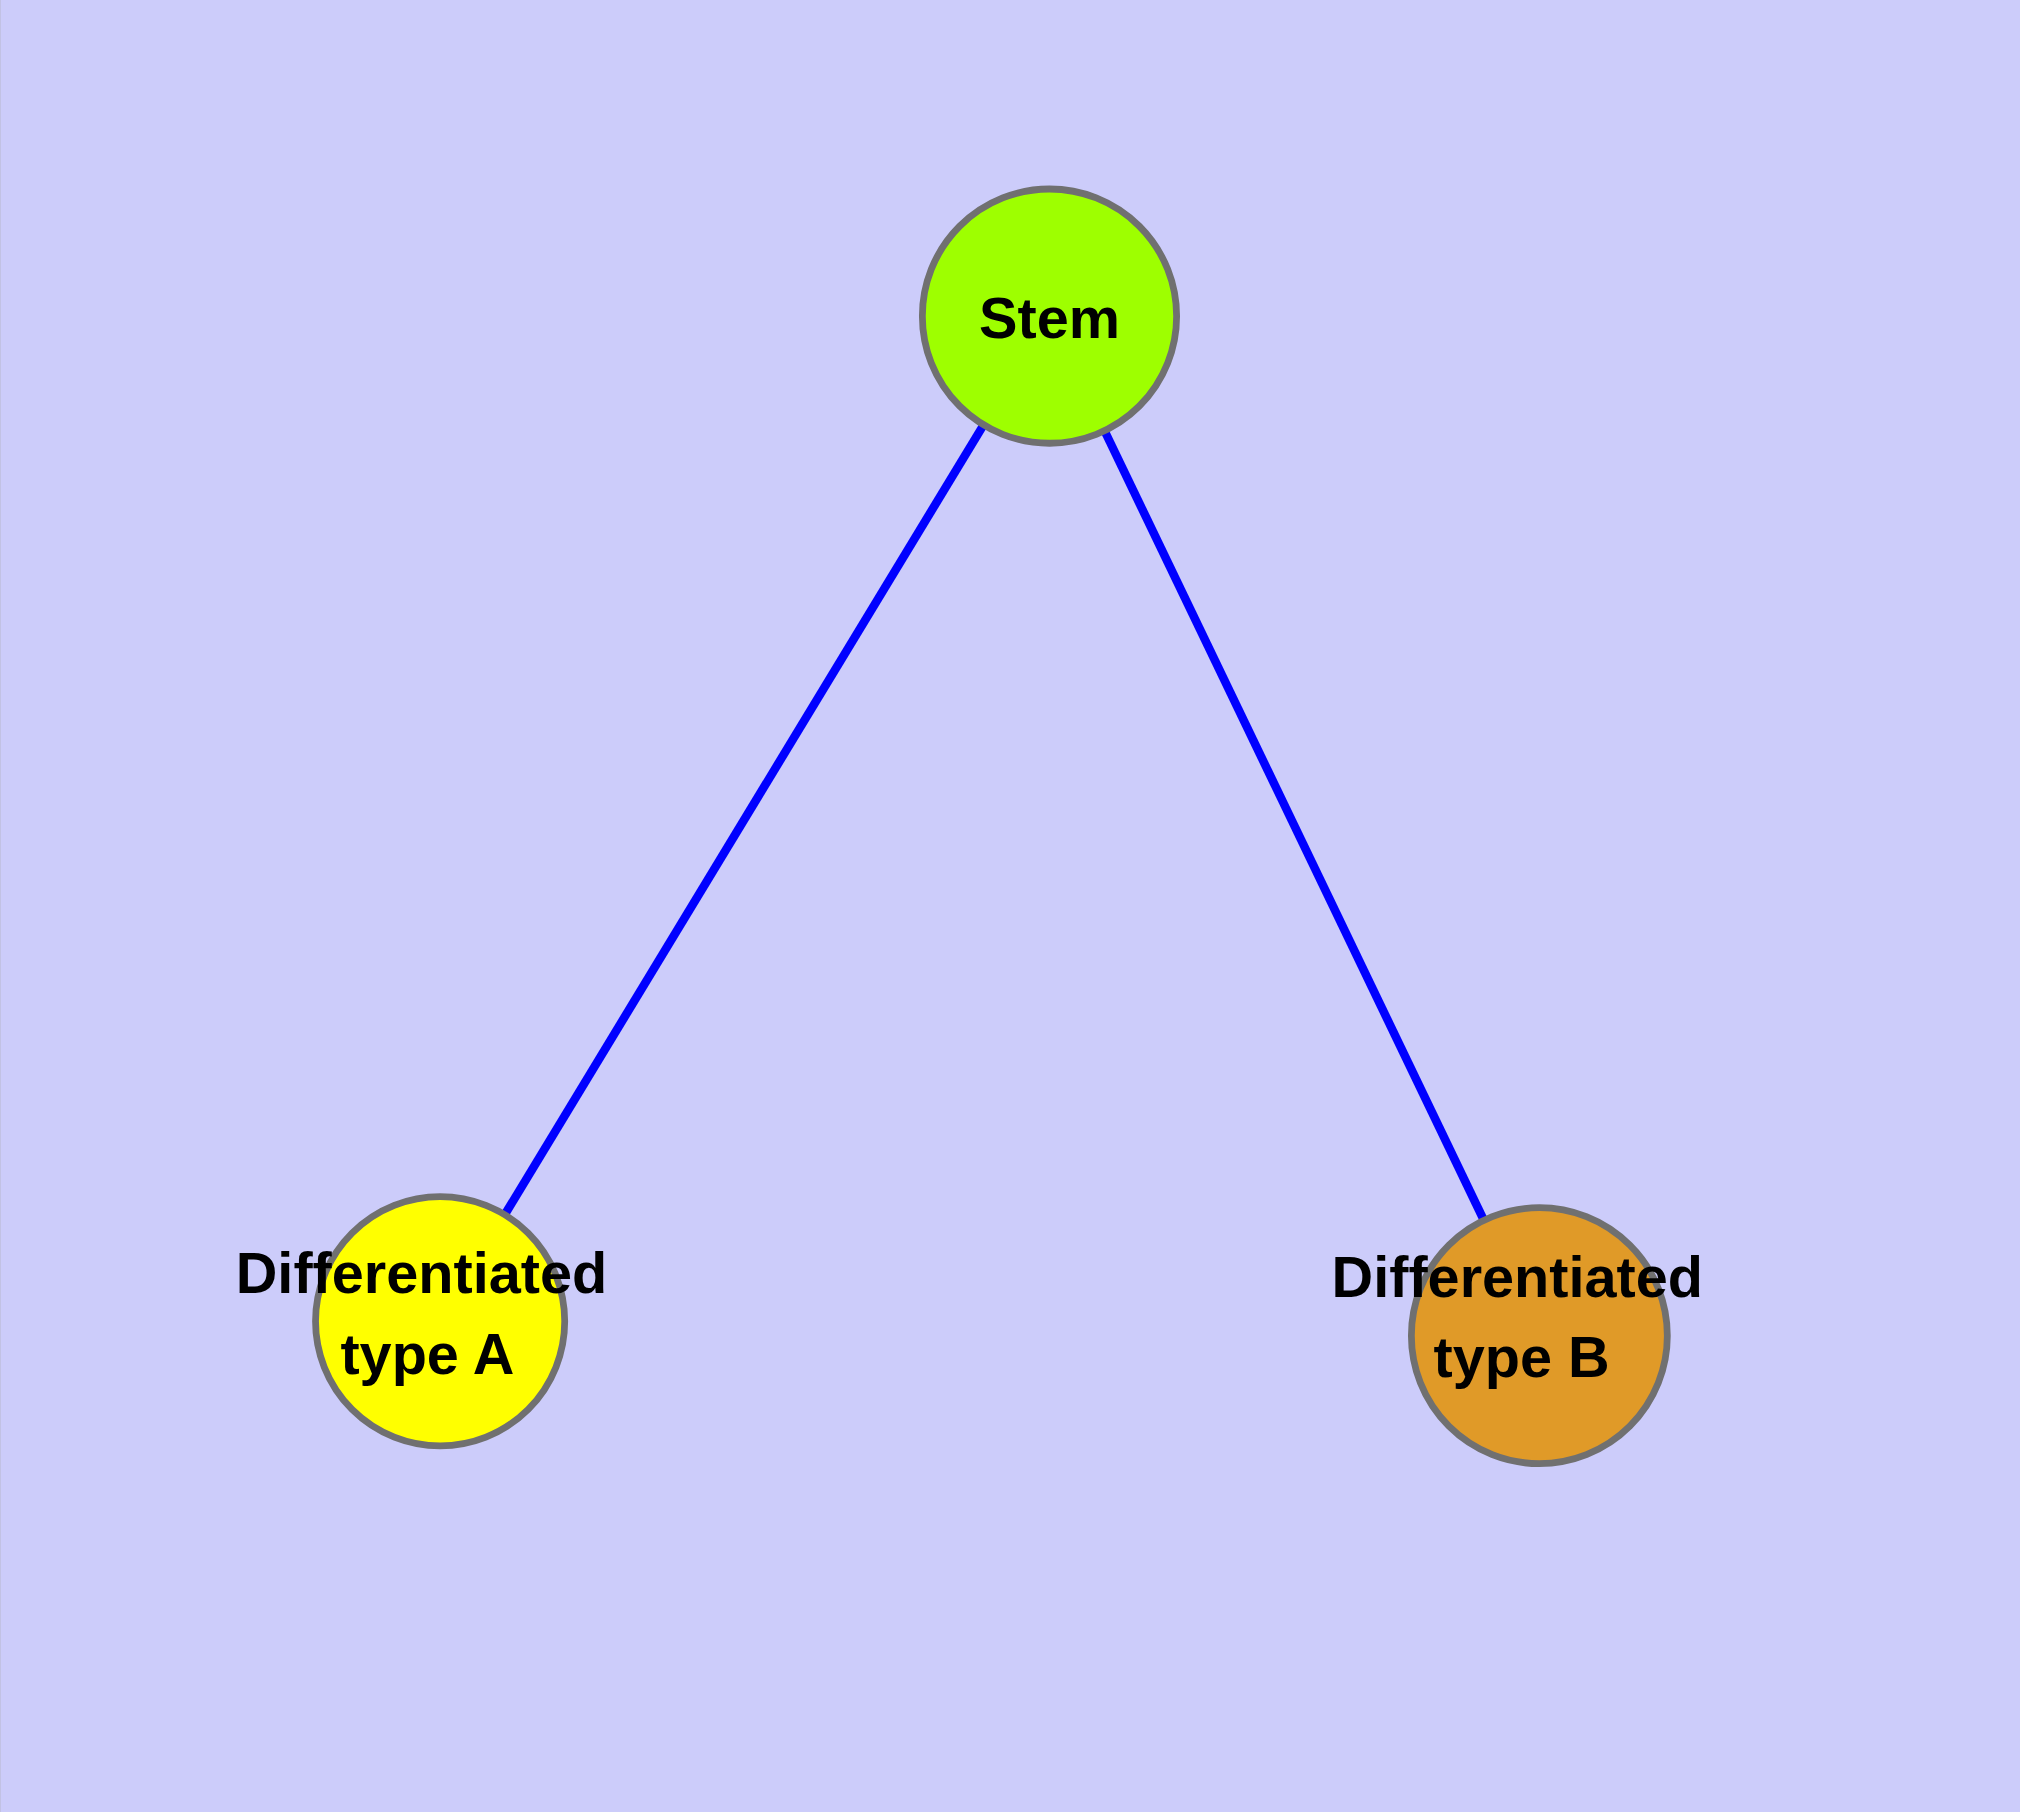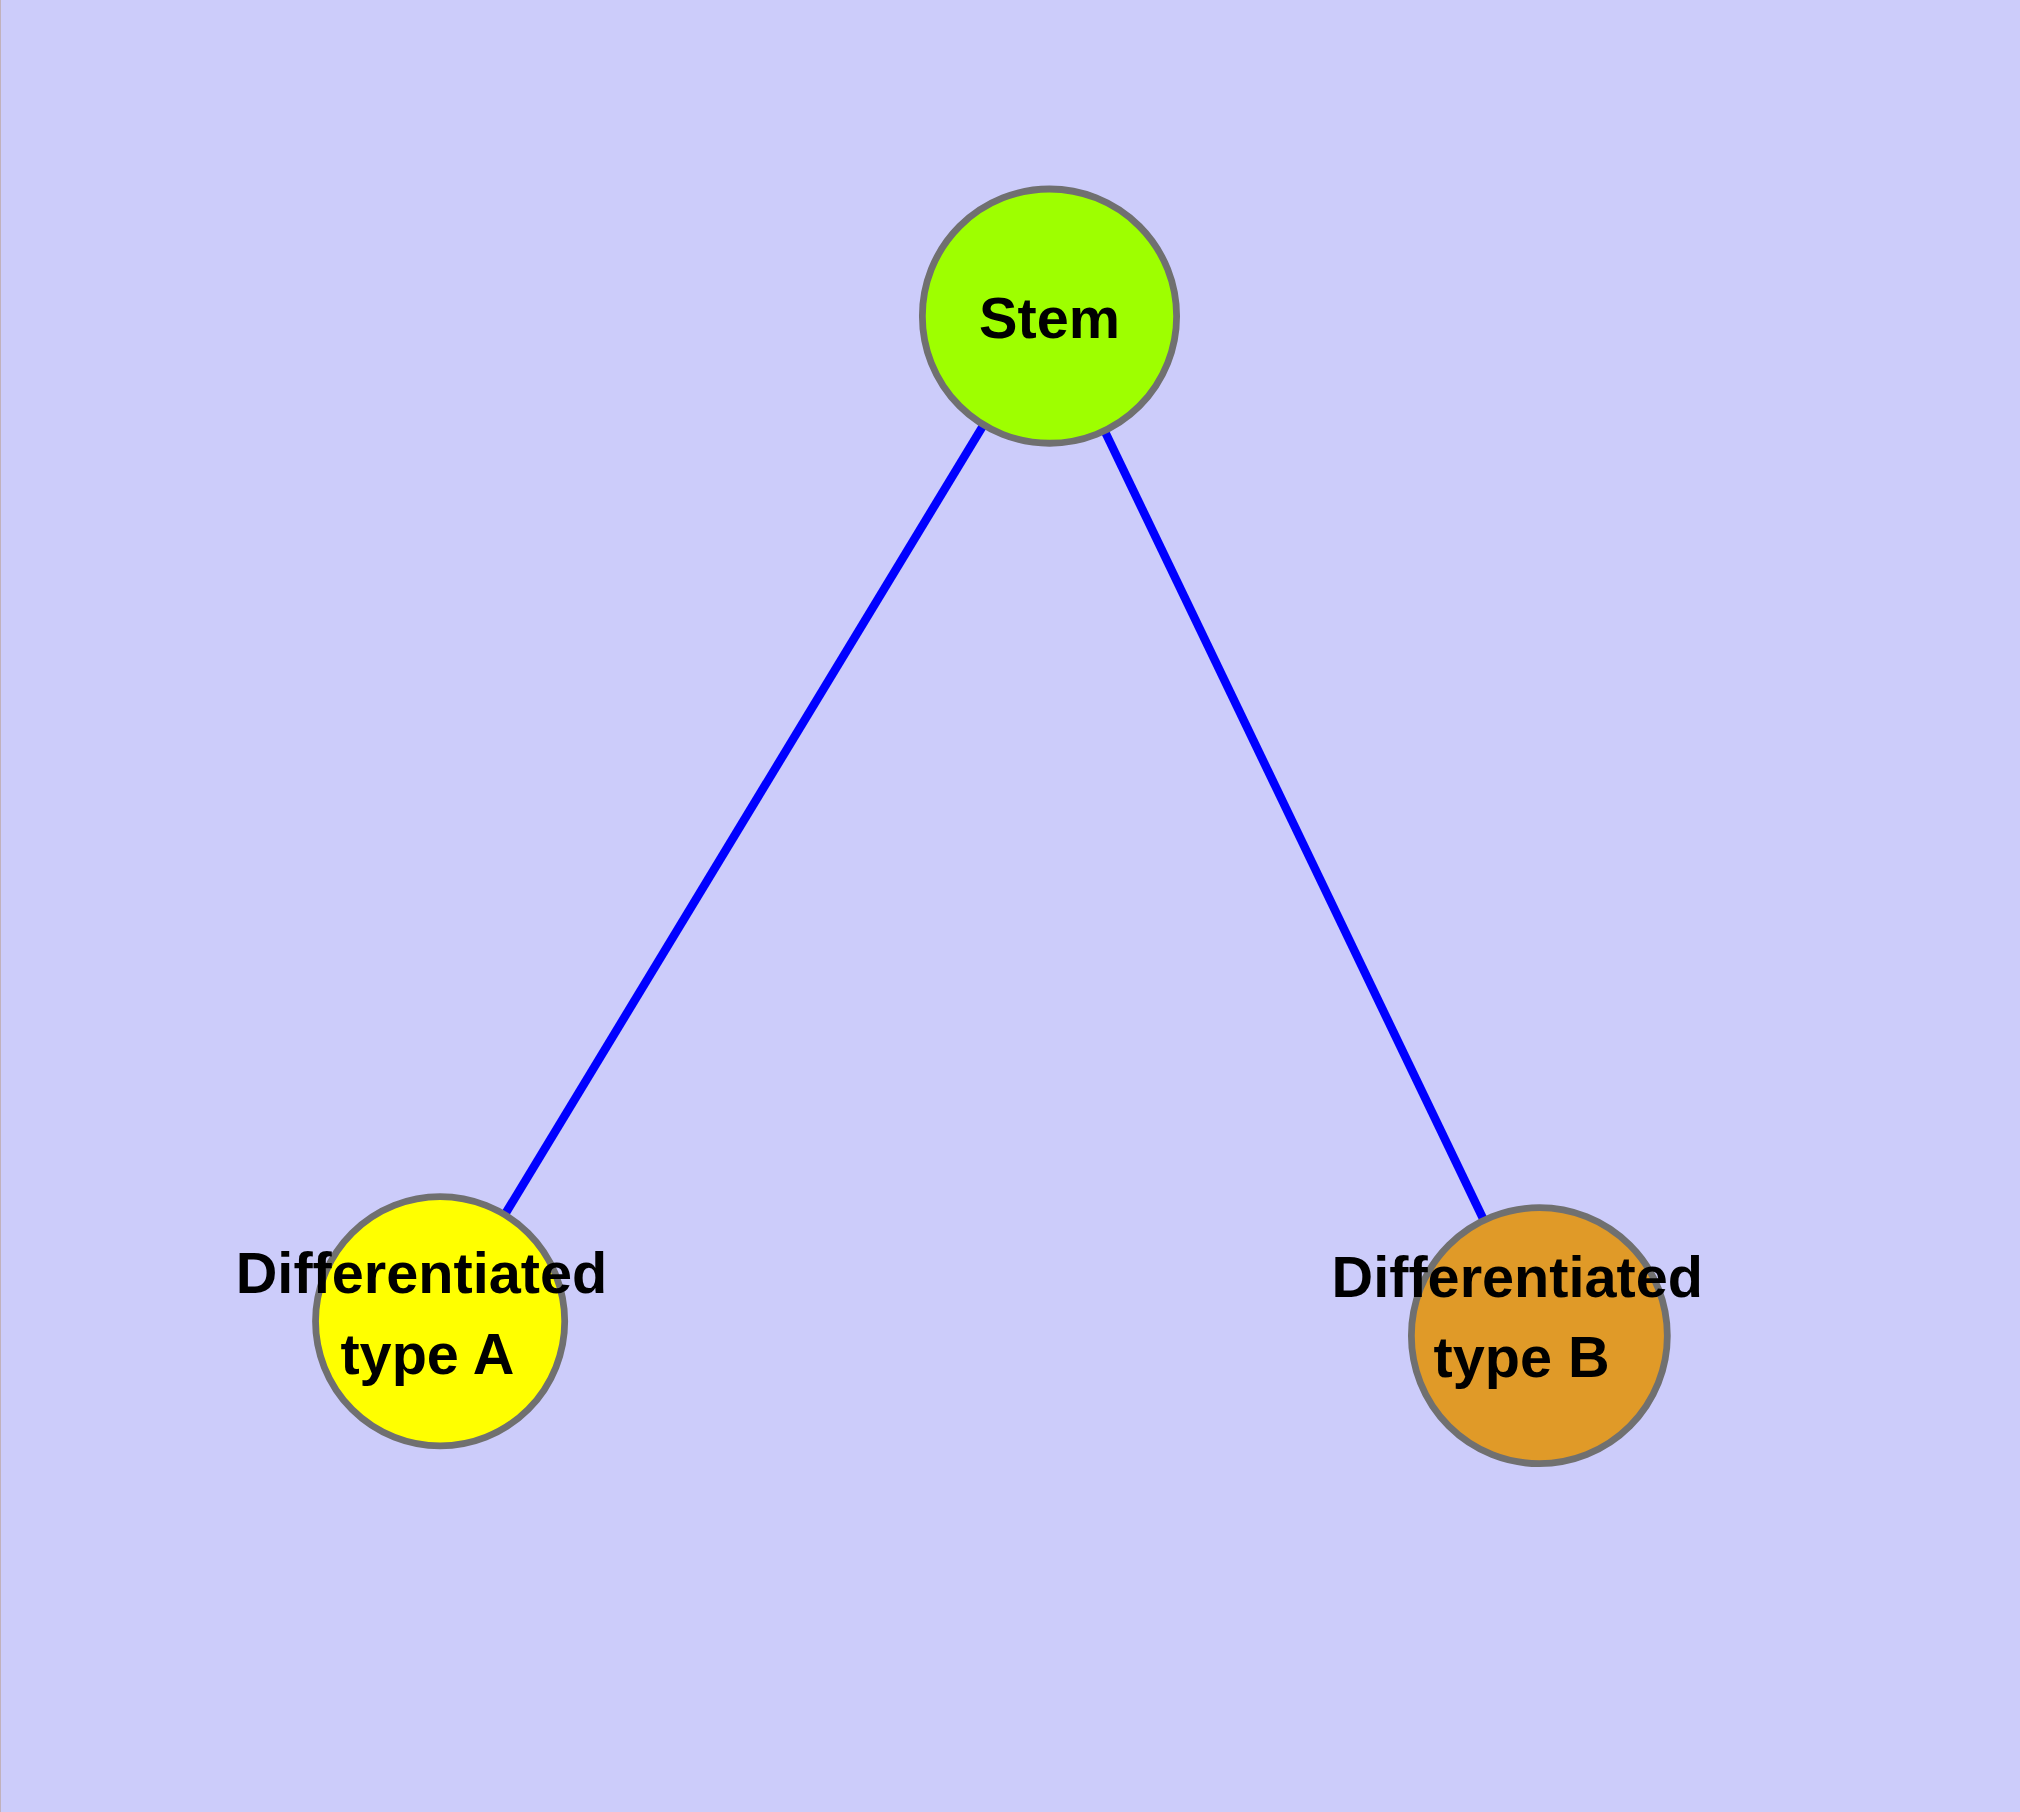--- a/index.html
+++ b/index.html
@@ -6,21 +6,21 @@
   html, body {
     margin: 0;
     padding: 0;
     background: #ffffff;
   }
   #stage {
     position: relative;
     width: 2021px;
     height: 1812px;
     overflow: hidden;
-    background: #a16207;
+    background: #a3a3a3;
     font-family: "Liberation Sans", sans-serif;
   }
   #graph-svg {
     position: absolute;
     top: 0;
     left: 0;
     width: 2021px;
     height: 1812px;
     display: block;
   }

